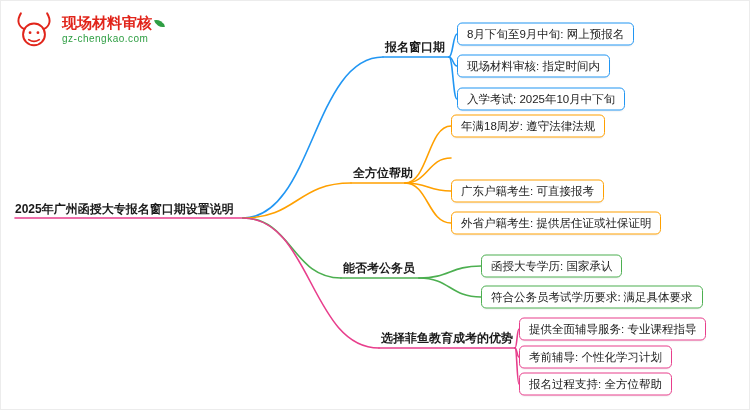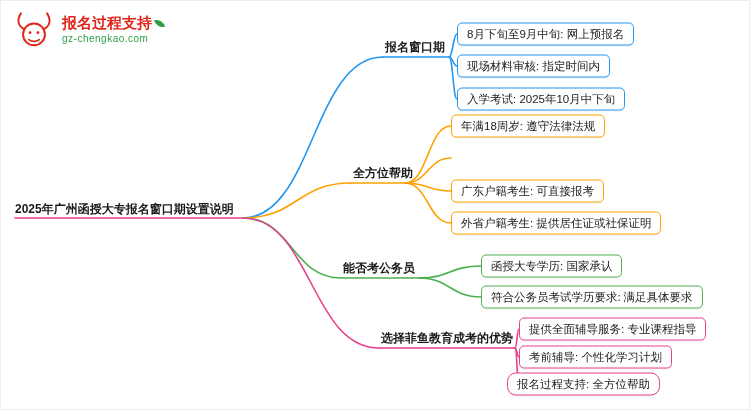--- a/index.html
+++ b/index.html
@@ -87,21 +87,21 @@
     <svg width="42" height="42" viewBox="0 0 48 48">
       <path d="M9 5 C4 13 6 20 13 23" fill="none" stroke="#e1251b" stroke-width="2.2" stroke-linecap="round"></path>
       <path d="M39 5 C44 13 42 20 35 23" fill="none" stroke="#e1251b" stroke-width="2.2" stroke-linecap="round"></path>
       <circle cx="24" cy="29" r="12.5" fill="none" stroke="#e1251b" stroke-width="2.2"></circle>
       <circle cx="19.5" cy="27" r="1.6" fill="#e1251b"></circle>
       <circle cx="28.5" cy="27" r="1.6" fill="#e1251b"></circle>
       <path d="M18 35 Q24 39 30 35" fill="none" stroke="#e1251b" stroke-width="2" stroke-linecap="round"></path>
     </svg>
     <div class="logo-text">
       <div class="logo-title">
-        <span>报名过程支持</span>
+        <span>现场材料审核</span>
         <span class="leaf-shape"></span>
       </div>
       <div class="logo-url">gz-chengkao.com</div>
     </div>
   </div>
 
   <div class="root-node">2025年广州函授大专报名窗口期设置说明</div>
 
   <div class="branch-label" style="left:384px;top:38px;">报名窗口期</div>
   <div class="branch-label" style="left:352px;top:164px;">全方位帮助</div>
@@ -114,15 +114,15 @@
 
   <div class="leaf-node" style="left: 450px; top: 125px; border-color: rgb(255, 160, 0);">年满18周岁: 遵守法律法规</div>
   <div class="leaf-node" style="left: 450px; top: 190px; border-color: rgb(255, 160, 0);">广东户籍考生: 可直接报考</div>
   <div class="leaf-node" style="left: 450px; top: 222px; border-color: rgb(255, 160, 0);">外省户籍考生: 提供居住证或社保证明</div>
 
   <div class="leaf-node" style="left: 480px; top: 265px; border-color: rgb(76, 175, 80);">函授大专学历: 国家承认</div>
   <div class="leaf-node" style="left: 480px; top: 296px; border-color: rgb(76, 175, 80); font-family: Liberation Serif, serif;">符合公务员考试学历要求: 满足具体要求</div>
 
   <div class="leaf-node" style="left: 518px; top: 328px; border-color: rgb(232, 62, 140);">提供全面辅导服务: 专业课程指导</div>
   <div class="leaf-node" style="left: 518px; top: 356px; border-color: rgb(232, 62, 140);">考前辅导: 个性化学习计划</div>
-  <div class="leaf-node" style="left: 506px; top: 383px; border-color: rgb(232, 62, 140); border-radius: 9px;">报名过程支持: 全方位帮助</div>
+  <div class="leaf-node" style="left: 518px; top: 383px; border-color: rgb(232, 62, 140);">报名过程支持: 全方位帮助</div>
 
 </div>
 
 </body></html>

